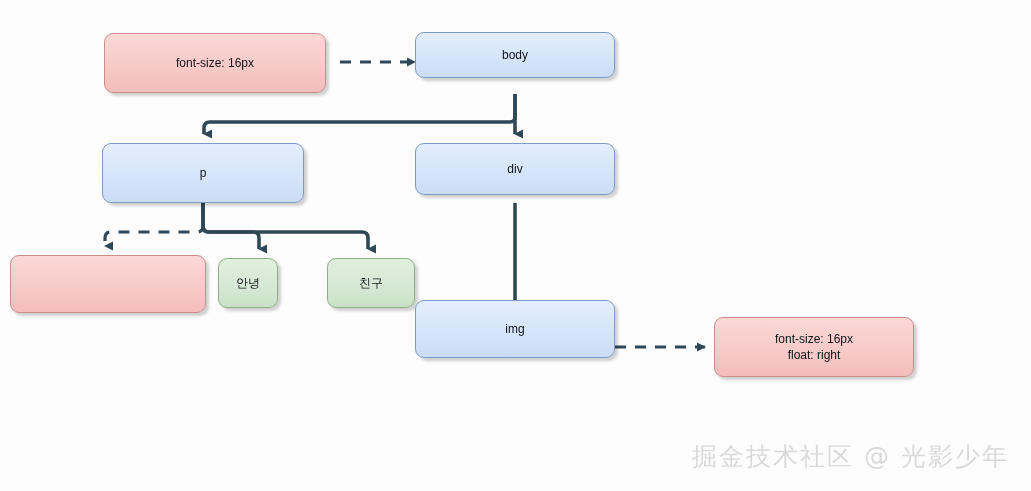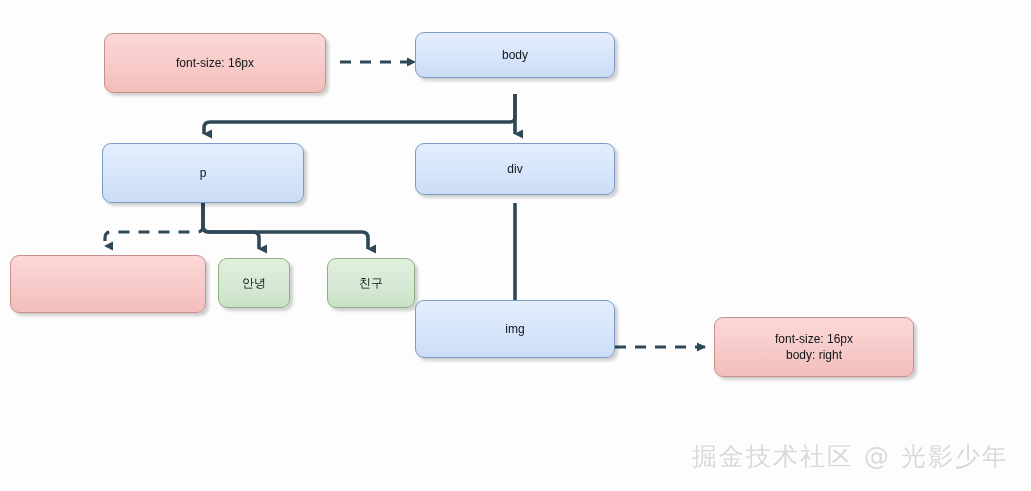--- a/index.html
+++ b/index.html
@@ -135,32 +135,32 @@
     <span class="line">p</span>
   </div>
 
   <div class="node node-blue" style="left:415px; top:143px; width:200px; height:52px;">
     <span class="line">div</span>
   </div>
 
   <div class="node node-pink" style="left:10px; top:255px; width:196px; height:58px;">
   </div>
 
-  <div class="node node-green" style="left:218px; top:258px; width:72px; height:50px;">
+  <div class="node node-green" style="left:218px; top:258px; width:60px; height:50px;">
     <span class="line">안녕</span>
   </div>
 
   <div class="node node-green" style="left:327px; top:258px; width:88px; height:50px;">
     <span class="line">친구</span>
   </div>
 
   <div class="node node-blue" style="left:415px; top:300px; width:200px; height:58px;">
     <span class="line">img</span>
   </div>
 
   <div class="node node-pink" style="left:714px; top:317px; width:200px; height:60px;">
     <span class="line">font-size: 16px</span>
-    <span class="line">body: right</span>
+    <span class="line">float: right</span>
   </div>
 
   <div class="watermark">掘金技术社区 @ 光影少年</div>
 
 </div>
 
 </body></html>

